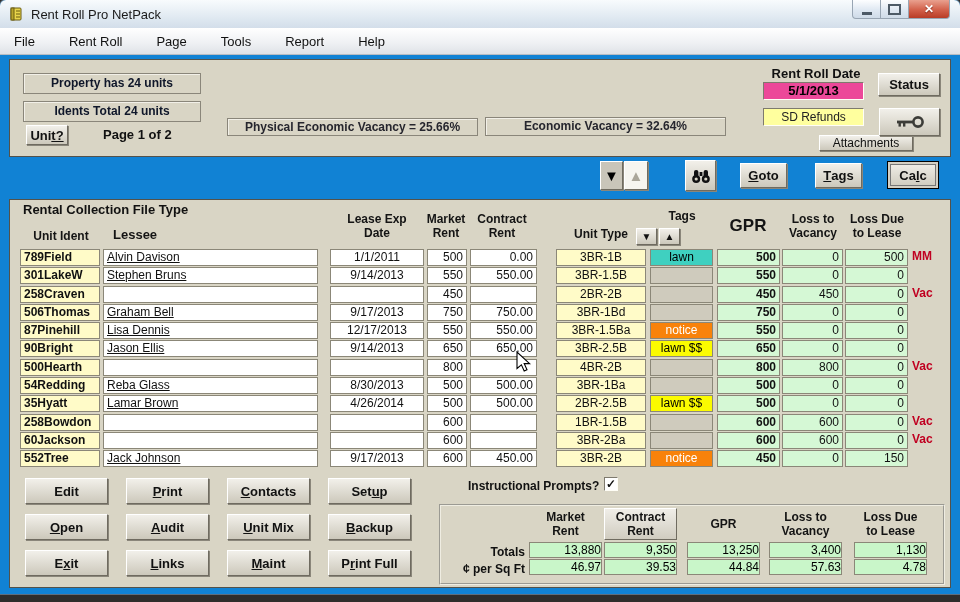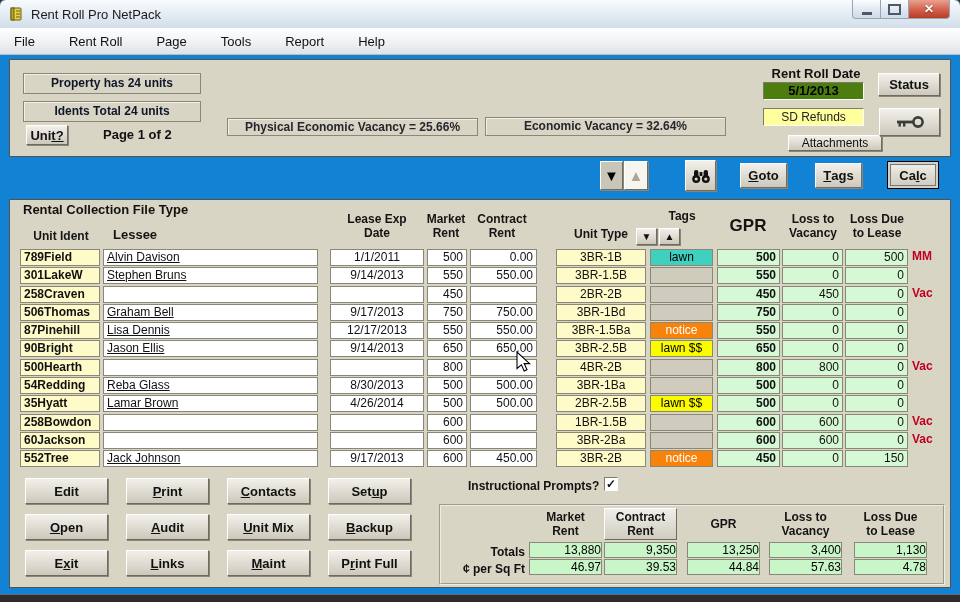--- a/index.html
+++ b/index.html
@@ -32,21 +32,21 @@
   #main-panel{left:9px;top:199px;width:942px;height:389px;}
   
   .etched{position:absolute;border:1px solid #8a867a;box-shadow:inset 1px 1px 0 #f2f0e8;
     background:#d9d5c5;box-sizing:border-box;text-align:center;font-size:12px;font-weight:bold;color:#0f172a;}
   .btn3d{position:absolute;background:linear-gradient(#f2f0ea,#ccc8bb);border:1px solid;
     border-color:#ffffff #6f6b60 #6f6b60 #ffffff;box-shadow:1px 1px 0 #8a867a;box-sizing:border-box;
     font-family:"Liberation Sans",sans-serif;font-weight:bold;font-size:13px;color:#111;
     display:flex;align-items:center;justify-content:center;padding:0;cursor:default;}
   .sunkenbox{position:absolute;background:#fff;border:1px solid;border-color:#7e7a6e #fffef6 #fffef6 #7e7a6e;
     box-sizing:border-box;font-size:12px;}
-  .ylw{background:#4d7c0f;}
+  .ylw{background:#ec4899;}
   .ul{text-decoration:underline;}
   .pre{white-space:pre-line;}
   .lbl{position:absolute;font-size:13px;font-weight:bold;color:#111;}
   
   .th{position:absolute;font-size:12px;font-weight:bold;color:#141414;text-align:center;line-height:14px;}
   
   #rows{position:absolute;left:20px;top:249px;}
   .row{display:flex;height:17.3px;margin-bottom:1px;}
   .cell{box-sizing:border-box;height:17px;border:1px solid #8b8778;font-size:12px;line-height:15px;
     padding:0 3px;overflow:hidden;white-space:nowrap;background:#fff;color:#111;}
@@ -139,21 +139,21 @@
       <span class="ul">t?</span>
     </button>
   <div class="lbl" style="left:103px;top:127px;">Page 1 of 2</div>
   <div class="etched" style="left:227px;top:118px;width:251px;height:18px;line-height:16px;font-weight:bold;color:#26262e;">Physical Economic Vacancy = 25.66%</div>
   <div class="etched" style="left:485px;top:117px;width:241px;height:19px;line-height:17px;font-weight:bold;color:#26262e;">Economic Vacancy = 32.64%</div>
   <div class="lbl" style="left:766px;top:66px;width:100px;text-align:center;">Rent Roll Date</div>
   <div class="sunkenbox ylw" style="left:763px;top:82px;width:101px;height:18px;text-align:center;
        font-weight:bold;font-size:13px;line-height:16px;">5/1/2013</div>
   <div class="sunkenbox" style="left:763px;top:108px;width:101px;height:18px;background:#ffff9e;text-align:center;
        line-height:16px;color:#222;">SD Refunds</div>
-  <button class="btn3d" style="left:788px;top:135px;width:94px;height:16px;font-weight:normal;font-size:12px;">Attachments</button>
+  <button class="btn3d" style="left:819px;top:135px;width:94px;height:16px;font-weight:normal;font-size:12px;">Attachments</button>
   <button class="btn3d" style="left:878px;top:73px;width:62px;height:23px;">Status</button>
   <button class="btn3d" style="left:879px;top:108px;width:61px;height:28px;">
     <svg width="30" height="18" viewBox="0 0 30 18">
       <circle cx="23" cy="9" r="4.6" fill="none" stroke="#3c3c38" stroke-width="2.6"></circle>
       <rect x="2" y="7.6" width="17" height="2.8" fill="#3c3c38"></rect>
       <rect x="3.5" y="10" width="2.4" height="3.6" fill="#3c3c38"></rect>
       <rect x="8" y="10" width="2.4" height="3.6" fill="#3c3c38"></rect>
     </svg>
   </button>
 

